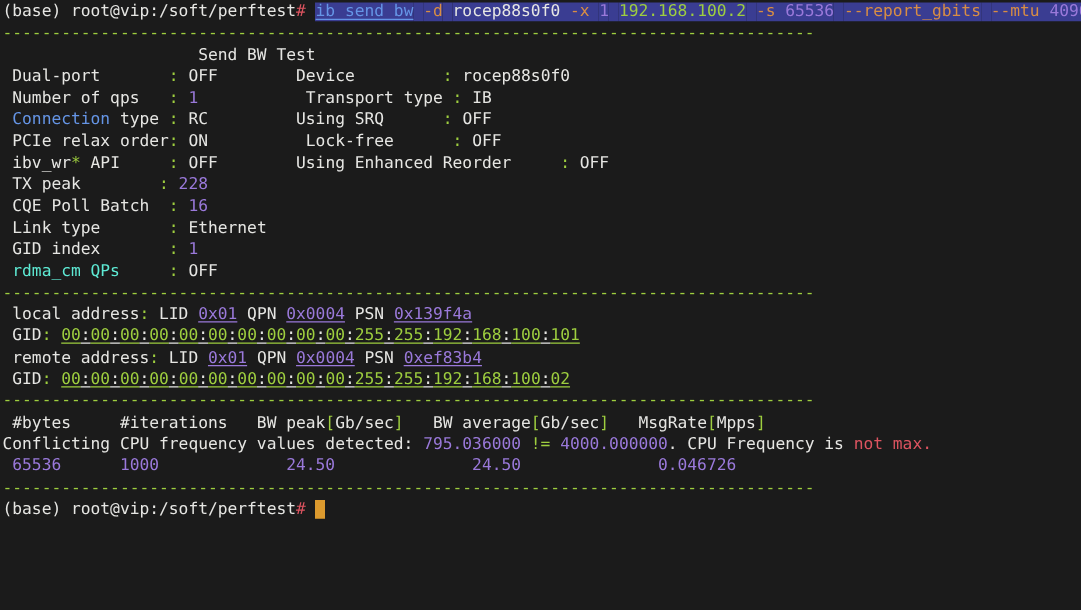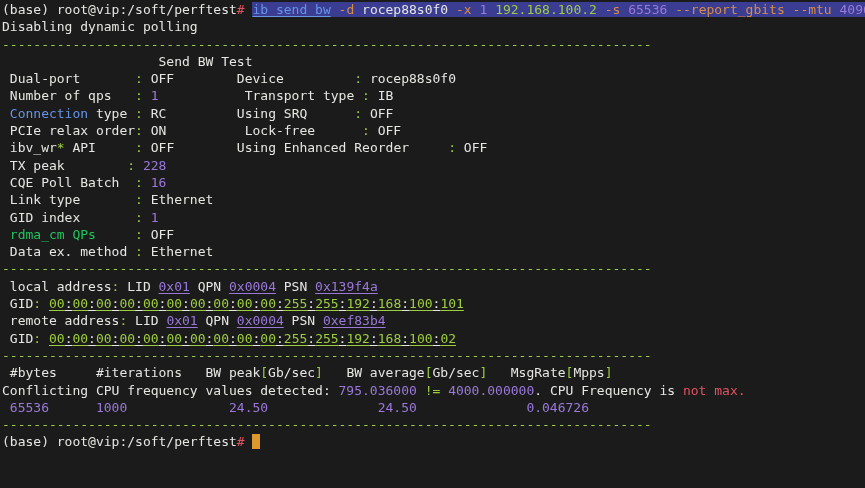--- a/index.html
+++ b/index.html
@@ -27,34 +27,32 @@
     text-decoration: underline;
     text-underline-offset: 2px;
   }
 </style>
 </head>
 <body>
 
 <div id="terminal-window" style="background: rgb(27, 27, 27); color: rgb(230, 230, 227);">
   <div>
       <div class="line"><span style="color: rgb(230, 230, 227);">(base) root@vip:/soft/perftest</span><span style="color: rgb(221, 84, 96);">#</span><span style="color: rgb(230, 230, 227);"> </span><span class="u" style="color: rgb(101, 149, 230); background: rgb(58, 61, 146);">ib_send_bw</span><span style="color: rgb(230, 230, 227); background: rgb(58, 61, 146);"> </span><span style="color: rgb(216, 141, 68); background: rgb(58, 61, 146);">-d</span><span style="color: rgb(230, 230, 227); background: rgb(58, 61, 146);"> </span><span style="color: rgb(230, 230, 227); background: rgb(58, 61, 146);">rocep88s0f0</span><span style="color: rgb(230, 230, 227); background: rgb(58, 61, 146);"> </span><span style="color: rgb(216, 141, 68); background: rgb(58, 61, 146);">-x</span><span style="color: rgb(230, 230, 227); background: rgb(58, 61, 146);"> </span><span style="color: rgb(154, 121, 218); background: rgb(58, 61, 146);">1</span><span style="color: rgb(230, 230, 227); background: rgb(58, 61, 146);"> </span><span style="color: rgb(158, 206, 63); background: rgb(58, 61, 146);">192.168.100.2</span><span style="color: rgb(230, 230, 227); background: rgb(58, 61, 146);"> </span><span style="color: rgb(216, 141, 68); background: rgb(58, 61, 146);">-s</span><span style="color: rgb(230, 230, 227); background: rgb(58, 61, 146);"> </span><span style="color: rgb(154, 121, 218); background: rgb(58, 61, 146);">65536</span><span style="color: rgb(230, 230, 227); background: rgb(58, 61, 146);"> </span><span style="color: rgb(216, 141, 68); background: rgb(58, 61, 146);">--report_gbits</span><span style="color: rgb(230, 230, 227); background: rgb(58, 61, 146);"> </span><span style="color: rgb(216, 141, 68); background: rgb(58, 61, 146);">--mtu</span><span style="color: rgb(230, 230, 227); background: rgb(58, 61, 146);"> </span><span style="color: rgb(154, 121, 218); background: rgb(58, 61, 146);">4096</span></div>
-      <div class="line"><span style="color: rgb(230, 230, 227);">Disabling dynamic polling</span></div>
       <div class="line"><span style="color: rgb(158, 206, 63);">-----------------------------------------------------------------------------------</span></div>
       <div class="line"><span style="color: rgb(230, 230, 227);">                    Send BW Test</span></div>
       <div class="line"><span style="color: rgb(230, 230, 227);"> Dual-port       </span><span style="color: rgb(158, 206, 63);">:</span><span style="color: rgb(230, 230, 227);"> OFF</span><span style="color: rgb(230, 230, 227);">        </span><span style="color: rgb(230, 230, 227);">Device         </span><span style="color: rgb(158, 206, 63);">:</span><span style="color: rgb(230, 230, 227);"> rocep88s0f0</span></div>
       <div class="line"><span style="color: rgb(230, 230, 227);"> Number of qps   </span><span style="color: rgb(158, 206, 63);">:</span><span style="color: rgb(230, 230, 227);"> </span><span style="color: rgb(154, 121, 218);">1</span><span style="color: rgb(230, 230, 227);">           </span><span style="color: rgb(230, 230, 227);">Transport type </span><span style="color: rgb(158, 206, 63);">:</span><span style="color: rgb(230, 230, 227);"> IB</span></div>
       <div class="line"><span style="color: rgb(230, 230, 227);"> </span><span style="color: rgb(101, 149, 230);">Connection</span><span style="color: rgb(230, 230, 227);"> type </span><span style="color: rgb(158, 206, 63);">:</span><span style="color: rgb(230, 230, 227);"> RC</span><span style="color: rgb(230, 230, 227);">         </span><span style="color: rgb(230, 230, 227);">Using SRQ      </span><span style="color: rgb(158, 206, 63);">:</span><span style="color: rgb(230, 230, 227);"> OFF</span></div>
       <div class="line"><span style="color: rgb(230, 230, 227);"> PCIe relax order</span><span style="color: rgb(158, 206, 63);">:</span><span style="color: rgb(230, 230, 227);"> ON</span><span style="color: rgb(230, 230, 227);">          </span><span style="color: rgb(230, 230, 227);">Lock-free      </span><span style="color: rgb(158, 206, 63);">:</span><span style="color: rgb(230, 230, 227);"> OFF</span></div>
       <div class="line"><span style="color: rgb(230, 230, 227);"> ibv_wr</span><span style="color: rgb(158, 206, 63);">*</span><span style="color: rgb(230, 230, 227);"> API     </span><span style="color: rgb(158, 206, 63);">:</span><span style="color: rgb(230, 230, 227);"> OFF</span><span style="color: rgb(230, 230, 227);">        </span><span style="color: rgb(230, 230, 227);">Using Enhanced Reorder     </span><span style="color: rgb(158, 206, 63);">:</span><span style="color: rgb(230, 230, 227);"> OFF</span></div>
       <div class="line"><span style="color: rgb(230, 230, 227);"> TX peak        </span><span style="color: rgb(158, 206, 63);">:</span><span style="color: rgb(230, 230, 227);"> </span><span style="color: rgb(154, 121, 218);">228</span></div>
       <div class="line"><span style="color: rgb(230, 230, 227);"> CQE Poll Batch  </span><span style="color: rgb(158, 206, 63);">:</span><span style="color: rgb(230, 230, 227);"> </span><span style="color: rgb(154, 121, 218);">16</span></div>
       <div class="line"><span style="color: rgb(230, 230, 227);"> Link type       </span><span style="color: rgb(158, 206, 63);">:</span><span style="color: rgb(230, 230, 227);"> Ethernet</span></div>
       <div class="line"><span style="color: rgb(230, 230, 227);"> GID index       </span><span style="color: rgb(158, 206, 63);">:</span><span style="color: rgb(230, 230, 227);"> </span><span style="color: rgb(154, 121, 218);">1</span></div>
-      <div class="line"><span style="color: #22c55e; margin-top: 24px;"> rdma_cm QPs     </span><span style="color: rgb(158, 206, 63);">:</span><span style="color: rgb(230, 230, 227);"> OFF</span></div>
-      <div class="line"><span style="color: rgb(230, 230, 227);"> Data ex. method </span><span style="color: rgb(158, 206, 63);">:</span><span style="color: rgb(230, 230, 227);"> Ethernet</span></div>
+      <div class="line"><span style="color: #5eead4; margin-top: 24px;"> rdma_cm QPs     </span><span style="color: rgb(158, 206, 63);">:</span><span style="color: rgb(230, 230, 227);"> OFF</span></div>
       <div class="line"><span style="color: rgb(158, 206, 63);">-----------------------------------------------------------------------------------</span></div>
       <div class="line"><span style="color: rgb(230, 230, 227);"> local address</span><span style="color: rgb(158, 206, 63);">:</span><span style="color: rgb(230, 230, 227);"> LID </span><span class="u" style="color: rgb(154, 121, 218);">0x01</span><span style="color: rgb(230, 230, 227);"> QPN </span><span class="u" style="color: rgb(154, 121, 218);">0x0004</span><span style="color: rgb(230, 230, 227);"> PSN </span><span class="u" style="color: rgb(154, 121, 218);">0x139f4a</span></div>
       <div class="line"><span style="color: rgb(230, 230, 227);"> GID</span><span style="color: rgb(158, 206, 63);">:</span><span style="color: rgb(230, 230, 227);"> </span><span class="u" style="color: rgb(158, 206, 63);">00</span><span class="u" style="color: rgb(230, 230, 227);">:</span><span class="u" style="color: rgb(158, 206, 63);">00</span><span class="u" style="color: rgb(230, 230, 227);">:</span><span class="u" style="color: rgb(158, 206, 63);">00</span><span class="u" style="color: rgb(230, 230, 227);">:</span><span class="u" style="color: rgb(158, 206, 63);">00</span><span class="u" style="color: rgb(230, 230, 227);">:</span><span class="u" style="color: rgb(158, 206, 63);">00</span><span class="u" style="color: rgb(230, 230, 227);">:</span><span class="u" style="color: rgb(158, 206, 63);">00</span><span class="u" style="color: rgb(230, 230, 227);">:</span><span class="u" style="color: rgb(158, 206, 63);">00</span><span class="u" style="color: rgb(230, 230, 227);">:</span><span class="u" style="color: rgb(158, 206, 63);">00</span><span class="u" style="color: rgb(230, 230, 227);">:</span><span class="u" style="color: rgb(158, 206, 63);">00</span><span class="u" style="color: rgb(230, 230, 227);">:</span><span class="u" style="color: rgb(158, 206, 63);">00</span><span class="u" style="color: rgb(230, 230, 227);">:</span><span class="u" style="color: rgb(158, 206, 63);">255</span><span class="u" style="color: rgb(230, 230, 227);">:</span><span class="u" style="color: rgb(158, 206, 63);">255</span><span class="u" style="color: rgb(230, 230, 227);">:</span><span class="u" style="color: rgb(158, 206, 63);">192</span><span class="u" style="color: rgb(230, 230, 227);">:</span><span class="u" style="color: rgb(158, 206, 63);">168</span><span class="u" style="color: rgb(230, 230, 227);">:</span><span class="u" style="color: rgb(158, 206, 63);">100</span><span class="u" style="color: rgb(230, 230, 227);">:</span><span class="u" style="color: rgb(158, 206, 63);">101</span></div>
       <div class="line"><span style="color: rgb(230, 230, 227);"> remote address</span><span style="color: rgb(158, 206, 63);">:</span><span style="color: rgb(230, 230, 227);"> LID </span><span class="u" style="color: rgb(154, 121, 218);">0x01</span><span style="color: rgb(230, 230, 227);"> QPN </span><span class="u" style="color: rgb(154, 121, 218);">0x0004</span><span style="color: rgb(230, 230, 227);"> PSN </span><span class="u" style="color: rgb(154, 121, 218);">0xef83b4</span></div>
       <div class="line"><span style="color: rgb(230, 230, 227);"> GID</span><span style="color: rgb(158, 206, 63);">:</span><span style="color: rgb(230, 230, 227);"> </span><span class="u" style="color: rgb(158, 206, 63);">00</span><span class="u" style="color: rgb(230, 230, 227);">:</span><span class="u" style="color: rgb(158, 206, 63);">00</span><span class="u" style="color: rgb(230, 230, 227);">:</span><span class="u" style="color: rgb(158, 206, 63);">00</span><span class="u" style="color: rgb(230, 230, 227);">:</span><span class="u" style="color: rgb(158, 206, 63);">00</span><span class="u" style="color: rgb(230, 230, 227);">:</span><span class="u" style="color: rgb(158, 206, 63);">00</span><span class="u" style="color: rgb(230, 230, 227);">:</span><span class="u" style="color: rgb(158, 206, 63);">00</span><span class="u" style="color: rgb(230, 230, 227);">:</span><span class="u" style="color: rgb(158, 206, 63);">00</span><span class="u" style="color: rgb(230, 230, 227);">:</span><span class="u" style="color: rgb(158, 206, 63);">00</span><span class="u" style="color: rgb(230, 230, 227);">:</span><span class="u" style="color: rgb(158, 206, 63);">00</span><span class="u" style="color: rgb(230, 230, 227);">:</span><span class="u" style="color: rgb(158, 206, 63);">00</span><span class="u" style="color: rgb(230, 230, 227);">:</span><span class="u" style="color: rgb(158, 206, 63);">255</span><span class="u" style="color: rgb(230, 230, 227);">:</span><span class="u" style="color: rgb(158, 206, 63);">255</span><span class="u" style="color: rgb(230, 230, 227);">:</span><span class="u" style="color: rgb(158, 206, 63);">192</span><span class="u" style="color: rgb(230, 230, 227);">:</span><span class="u" style="color: rgb(158, 206, 63);">168</span><span class="u" style="color: rgb(230, 230, 227);">:</span><span class="u" style="color: rgb(158, 206, 63);">100</span><span class="u" style="color: rgb(230, 230, 227);">:</span><span class="u" style="color: rgb(158, 206, 63);">02</span></div>
       <div class="line"><span style="color: rgb(158, 206, 63);">-----------------------------------------------------------------------------------</span></div>
       <div class="line"><span style="color: rgb(230, 230, 227);"> #bytes     #iterations   BW peak</span><span style="color: rgb(158, 206, 63);">[</span><span style="color: rgb(230, 230, 227);">Gb/sec</span><span style="color: rgb(158, 206, 63);">]</span><span style="color: rgb(230, 230, 227);">   BW average</span><span style="color: rgb(158, 206, 63);">[</span><span style="color: rgb(230, 230, 227);">Gb/sec</span><span style="color: rgb(158, 206, 63);">]</span><span style="color: rgb(230, 230, 227);">   MsgRate</span><span style="color: rgb(158, 206, 63);">[</span><span style="color: rgb(230, 230, 227);">Mpps</span><span style="color: rgb(158, 206, 63);">]</span></div>
       <div class="line"><span style="color: rgb(230, 230, 227);">Conflicting CPU frequency values detected: </span><span style="color: rgb(154, 121, 218);">795.036000</span><span style="color: rgb(230, 230, 227);"> </span><span style="color: rgb(158, 206, 63);">!=</span><span style="color: rgb(230, 230, 227);"> </span><span style="color: rgb(154, 121, 218);">4000.000000</span><span style="color: rgb(230, 230, 227);">. CPU Frequency is </span><span style="color: rgb(221, 84, 96);">not max.</span></div>
       <div class="line"><span style="color: rgb(154, 121, 218);"> 65536      1000             24.50              24.50              0.046726</span></div>
       <div class="line"><span style="color: rgb(158, 206, 63);">-----------------------------------------------------------------------------------</span></div>

